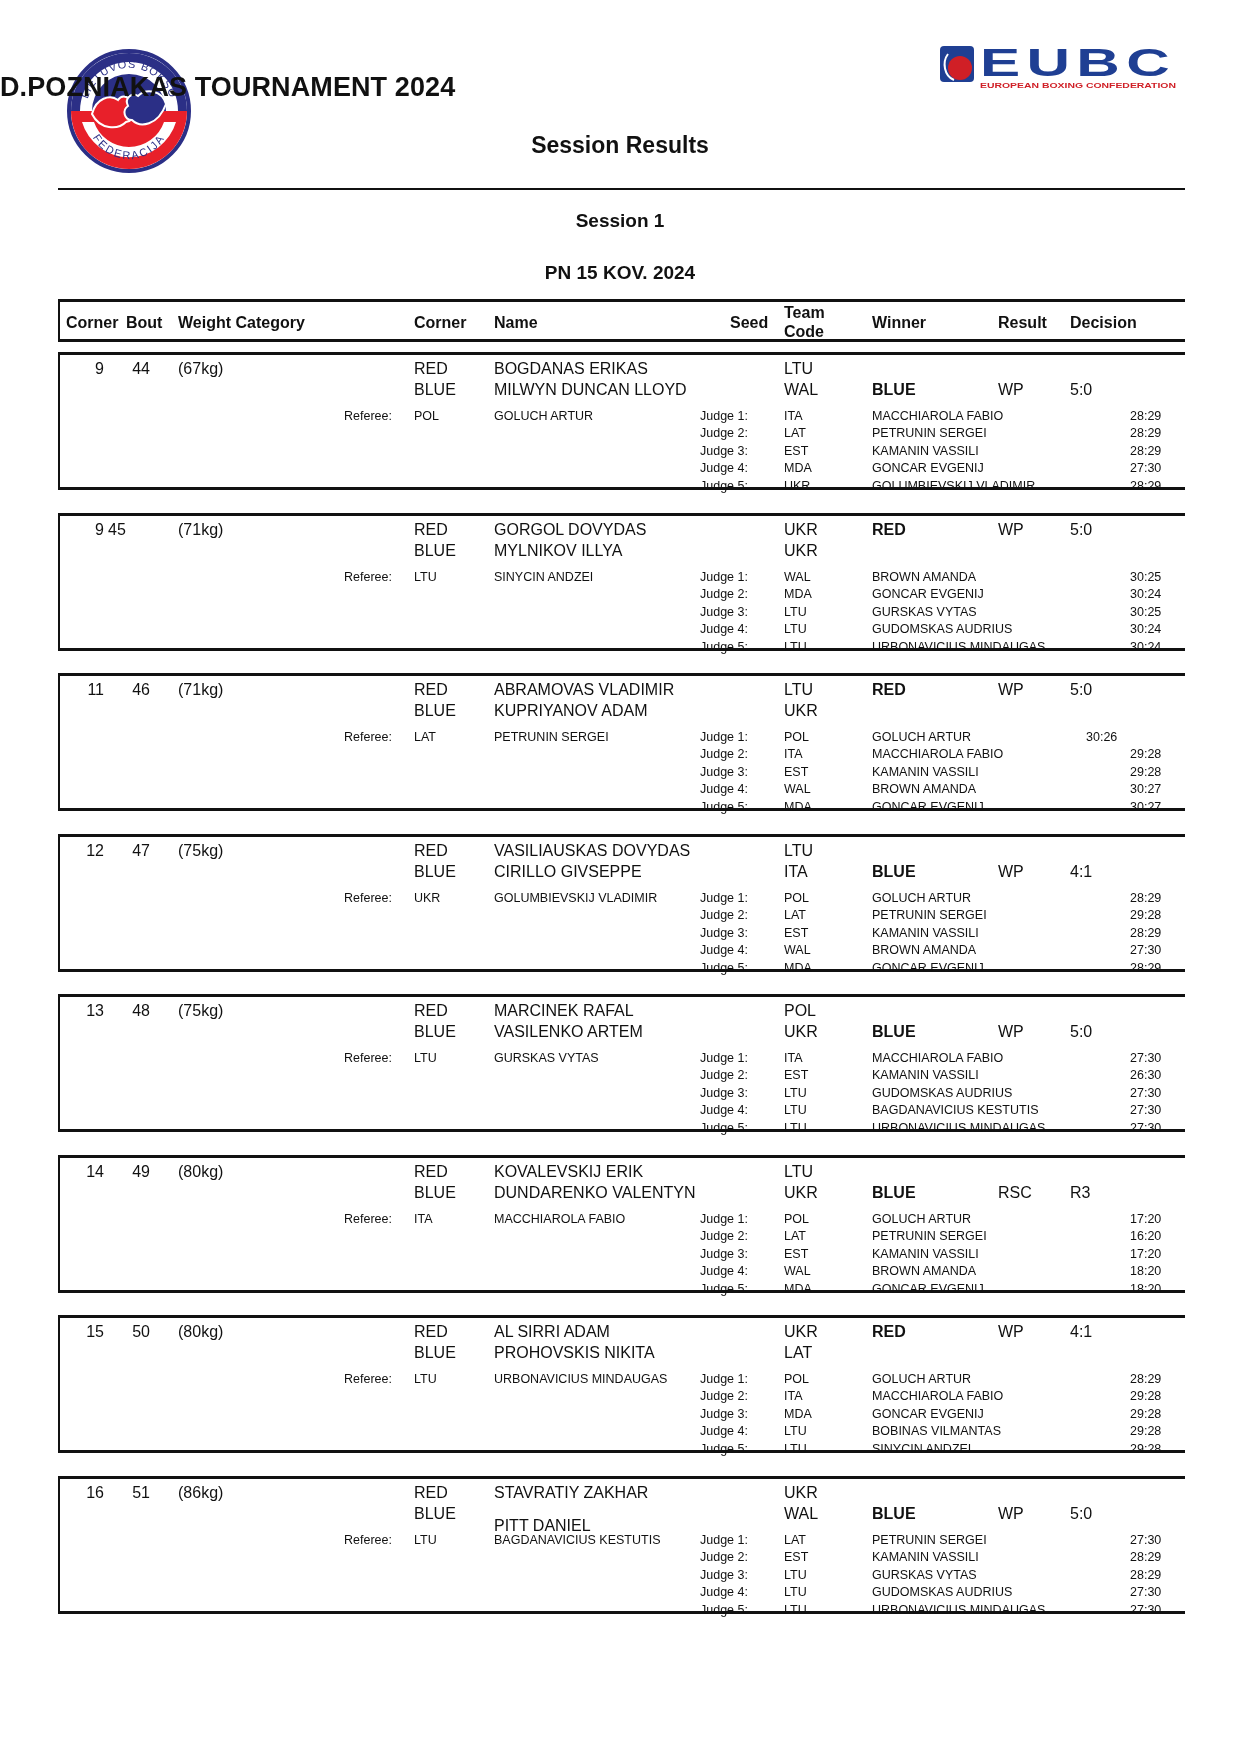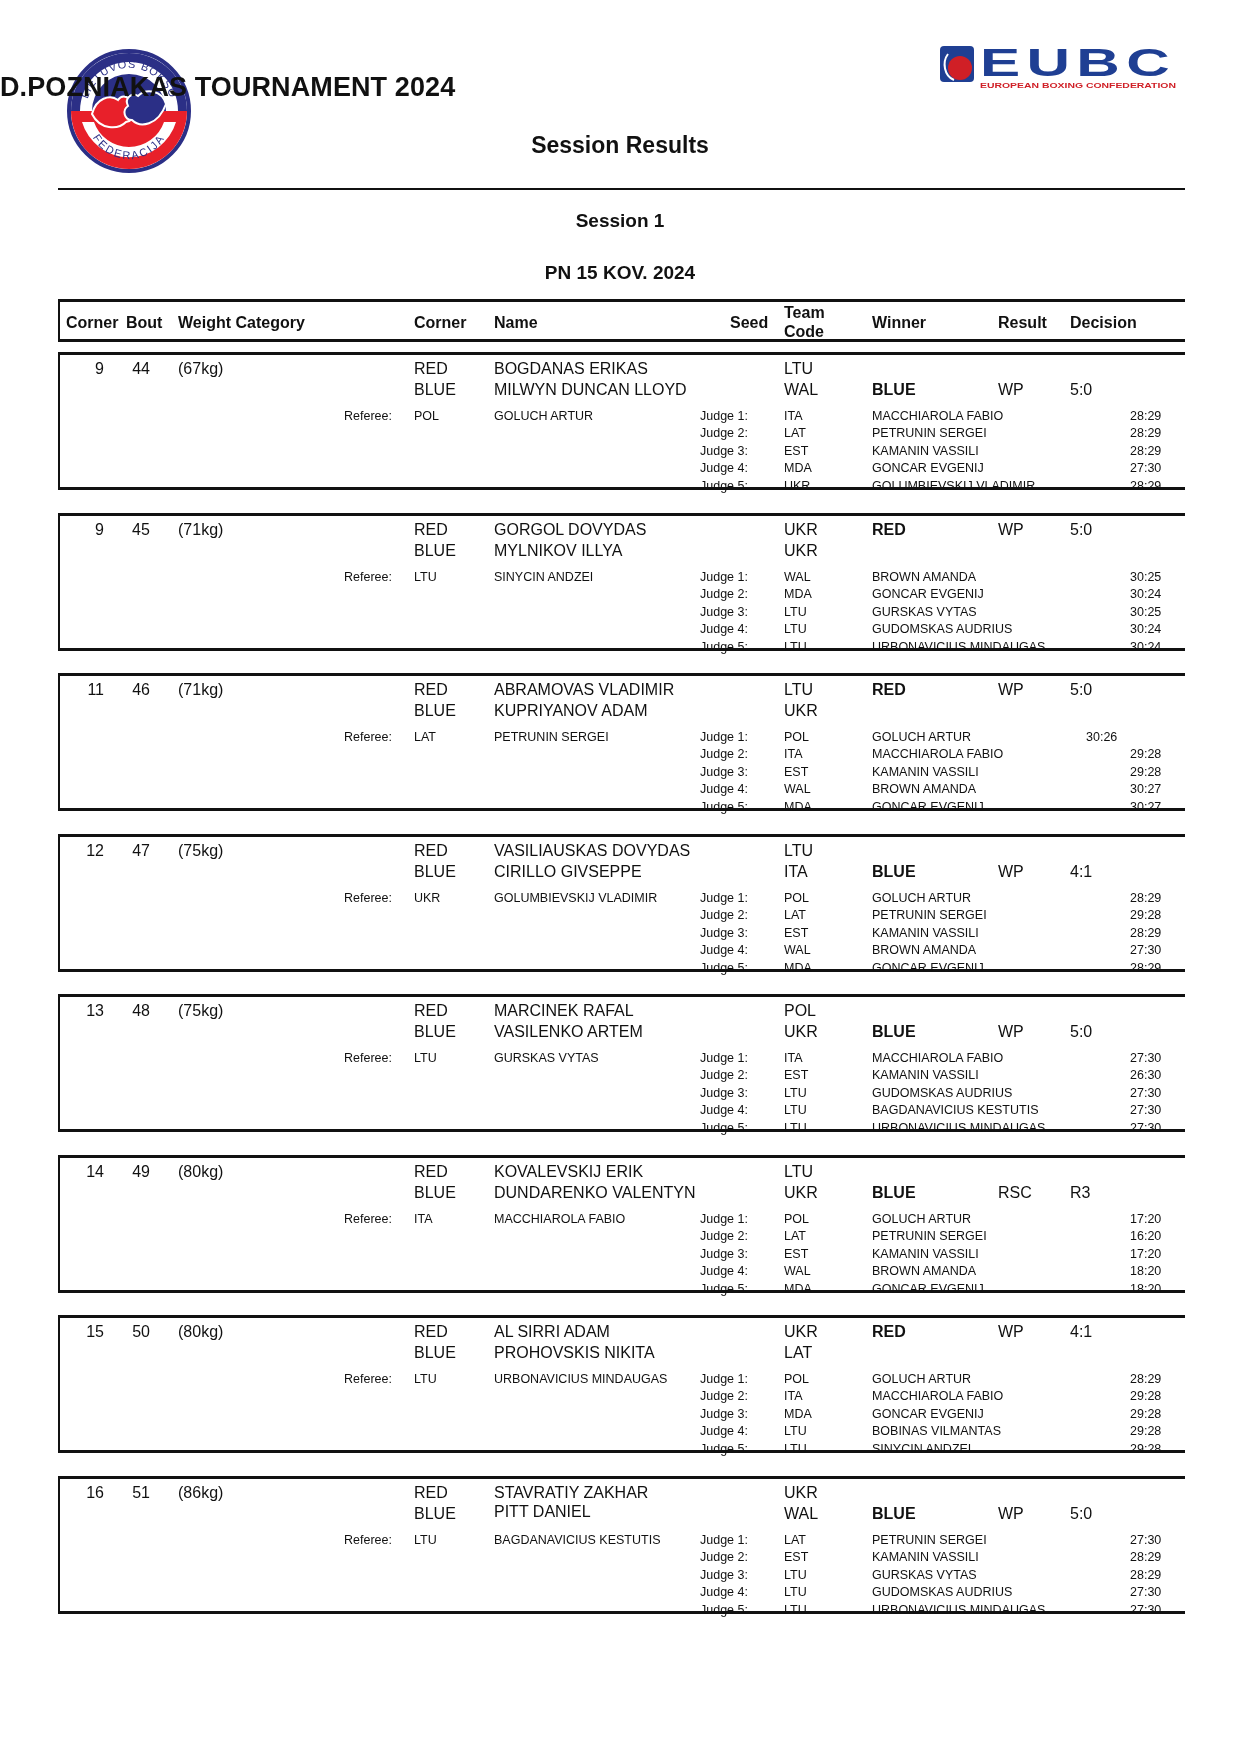--- a/index.html
+++ b/index.html
@@ -154,21 +154,21 @@
         <div class="jrow" style="top: 71.6px;">
     <span class="c" style="left:640px">Judge 5:</span>
     <span class="c" style="left:724px">UKR</span>
     <span class="c" style="left:812px">GOLUMBIEVSKIJ VLADIMIR</span>
     <span class="c" style="left:1070px">28:29</span>
   </div>
       </div>
   </div>
     <div class="bout" style="top: 513px;">
     <span class="c" style="left:0;width:44px;text-align:right;top:5px">9</span>
-    <span class="c" style="left:60px;width:42px;text-align:center;top:5px">45</span>
+    <span class="c" style="left:48px;width:42px;text-align:left;top:5px">45</span>
     <span class="c" style="left:118px;top:5px">(71kg)</span>
 
     <span class="c" style="left:354px;top:5px">RED</span>
     <span class="c" style="left:354px;top:26px">BLUE</span>
     <span class="c" style="left:434px;top:5px">GORGOL DOVYDAS</span>
     <span class="c" style="left:434px;top:26px">MYLNIKOV ILLYA</span>
     <span class="c" style="left:724px;top:5px">UKR</span>
     <span class="c" style="left:724px;top:26px">UKR</span>
 
     <span class="c bold winner" style="left: 812px; top: 5px;">RED</span>
@@ -478,21 +478,21 @@
       </div>
   </div>
     <div class="bout" style="top: 1476px;">
     <span class="c" style="left:0;width:44px;text-align:right;top:5px">16</span>
     <span class="c" style="left:48px;width:42px;text-align:right;top:5px">51</span>
     <span class="c" style="left:118px;top:5px">(86kg)</span>
 
     <span class="c" style="left:354px;top:5px">RED</span>
     <span class="c" style="left:354px;top:26px">BLUE</span>
     <span class="c" style="left:434px;top:5px">STAVRATIY ZAKHAR</span>
-    <span class="c" style="left:434px;top:24px">PITT DANIEL</span>
+    <span class="c" style="left:434px;top:38px">PITT DANIEL</span>
     <span class="c" style="left:724px;top:5px">UKR</span>
     <span class="c" style="left:724px;top:26px">WAL</span>
 
     <span class="c bold winner" style="left: 812px; top: 26px;">BLUE</span>
     <span class="c result" style="left: 938px; top: 26px;">WP</span>
     <span class="c decision" style="left: 1010px; top: 26px;">5:0</span>
 
     <span class="c sm" style="left:284px;top:54px">Referee:</span>
     <span class="c sm" style="left:354px;top:54px">LTU</span>
     <span class="c sm" style="left:434px;top:54px">BAGDANAVICIUS KESTUTIS</span>

